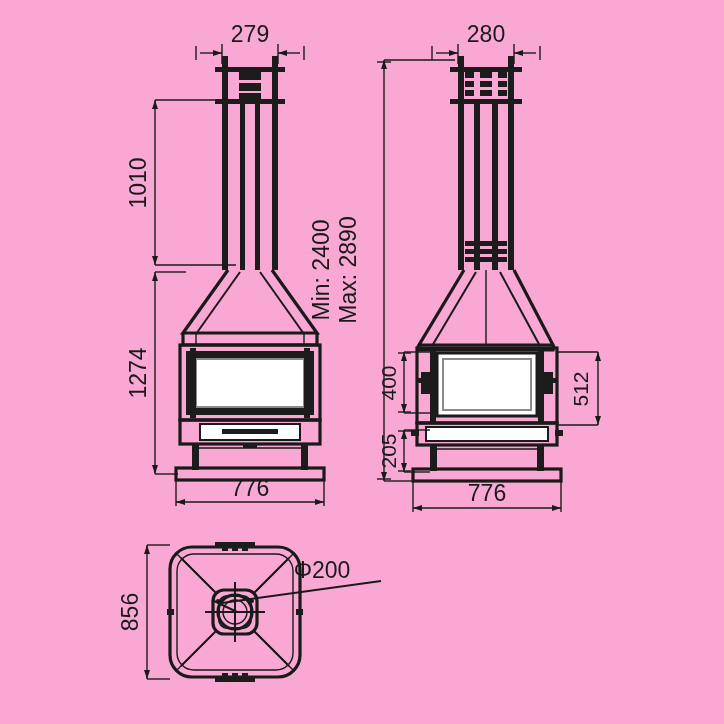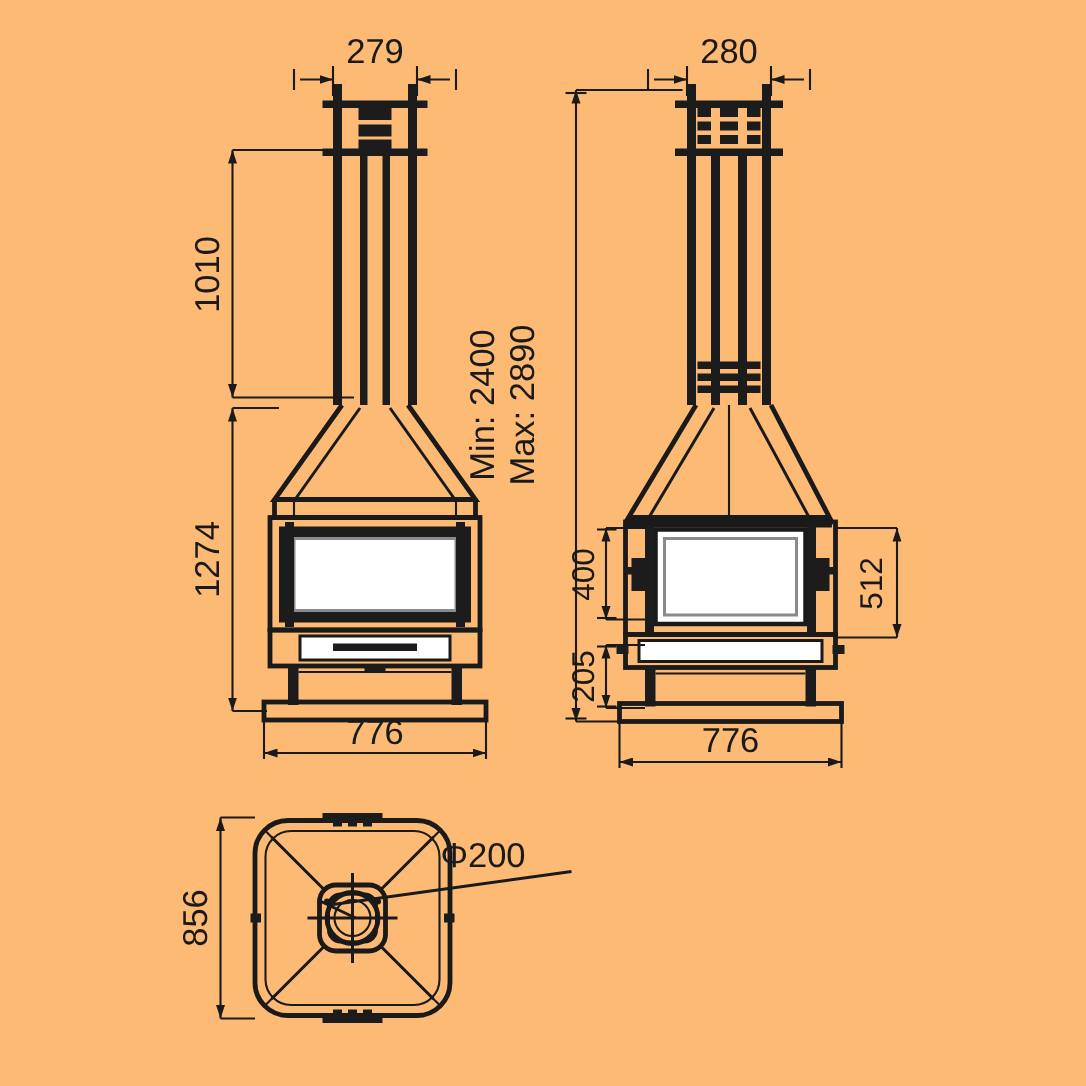--- a/index.html
+++ b/index.html
@@ -10,21 +10,21 @@
   body {
     width: 724px;
     height: 724px;
     font-family: "Liberation Sans", sans-serif;
     overflow: hidden;
   }
   #drawing-root {
     position: relative;
     width: 724px;
     height: 724px;
-    background: #fdba74;
+    background: #f9a8d4;
   }
   svg.dwg {
     position: absolute;
     top: 0;
     left: 0;
     width: 724px;
     height: 724px;
     display: block;
   }
   .dim-text {

